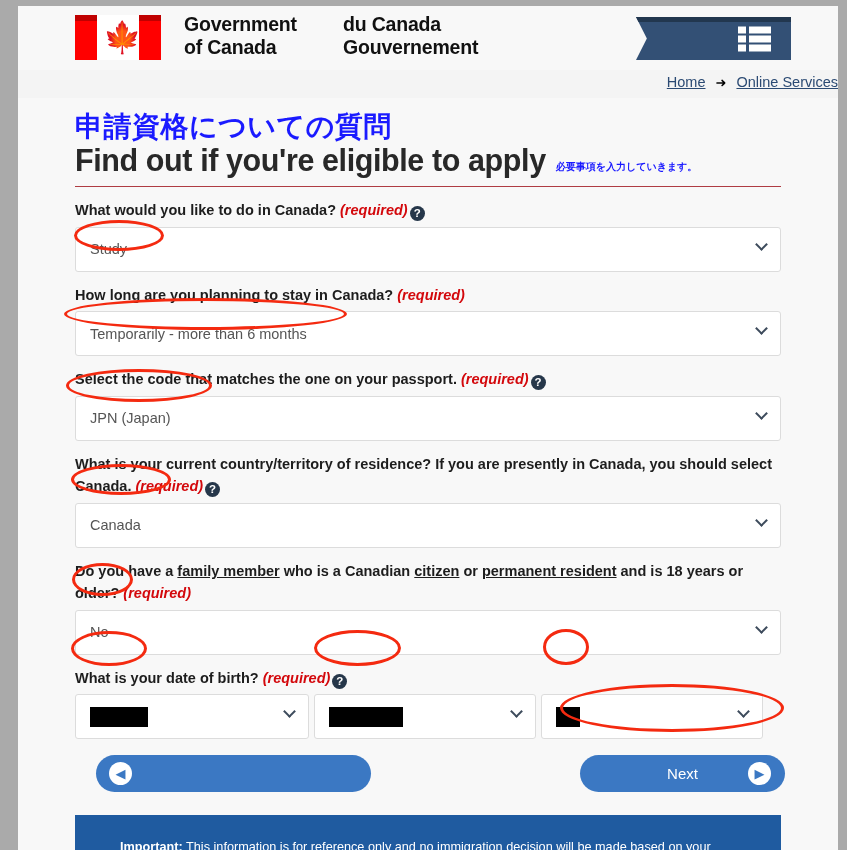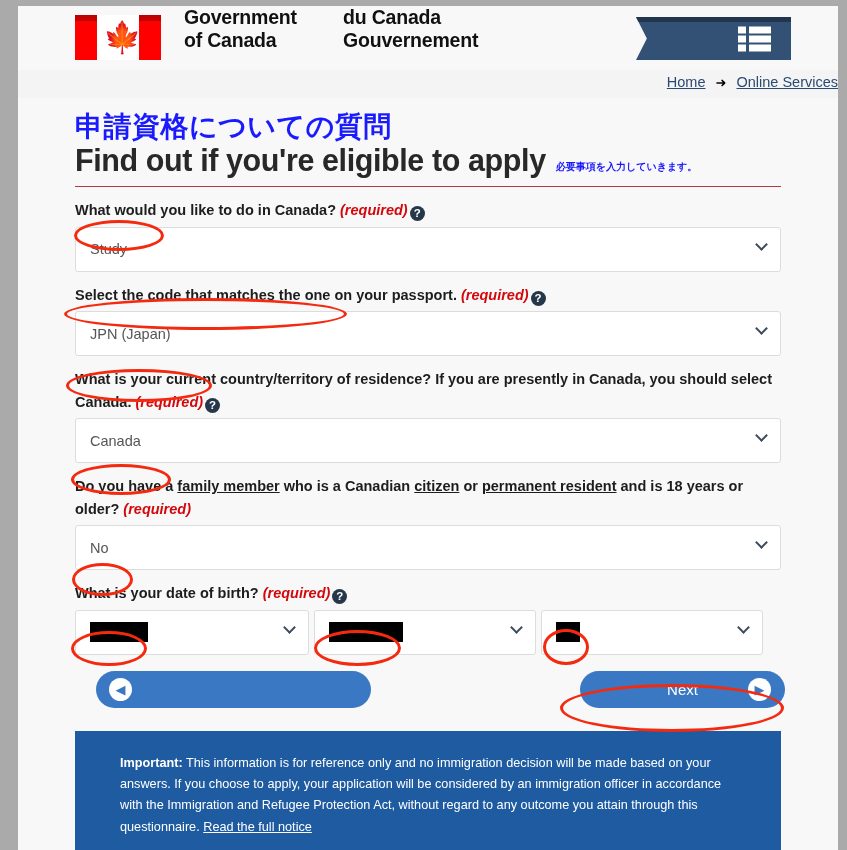--- a/index.html
+++ b/index.html
@@ -35,21 +35,21 @@
   .flag .bar.right { box-shadow: inset 0 6px 0 #c00000; }
   .flag .mid { flex: 1; position: relative; background: #ffffff; }
   .flag .maple {
     position: absolute; left: 50%; top: 50%;
     transform: translate(-50%,-50%);
     width: 30px; height: 32px;
     color: #ff0000;
     line-height: 32px; text-align: center; font-size: 31px;
   }
   .wordmark {
-    position: absolute; top: 0;
+    position: absolute; top: 7px;
     font-size: 19.5px; font-weight: bold; color: #111;
     line-height: 1.18; letter-spacing: -0.2px;
   }
   .wordmark.en { left: 166px; }
   .wordmark.fr { left: 325px; }
 
   .menu-ribbon {
     position: absolute; right: 47px; top: 11px;
     width: 155px; height: 43px;
     background: #335075;
@@ -309,20 +309,29 @@
     <div class="field">
       <div class="qlabel">
         <span>What would you like to do in Canada?</span>
         <span class="req">(required)</span><span class="help">?</span>
       </div>
       <div class="select">
         <span>Study</span>
       </div>
     </div>
 
+    <div class="field">
+      <div class="qlabel">
+        <span>How long are you planning to stay in Canada?</span>
+        <span class="req">(required)</span>
+      </div>
+      <div class="select">
+        <span>Temporarily - more than 6 months</span>
+      </div>
+    </div>
 
     <div class="field">
       <div class="qlabel">
         <span>Select the code that matches the one on your passport.</span>
         <span class="req">(required)</span><span class="help">?</span>
       </div>
       <div class="select">
         <span>JPN (Japan)</span>
       </div>
     </div>

